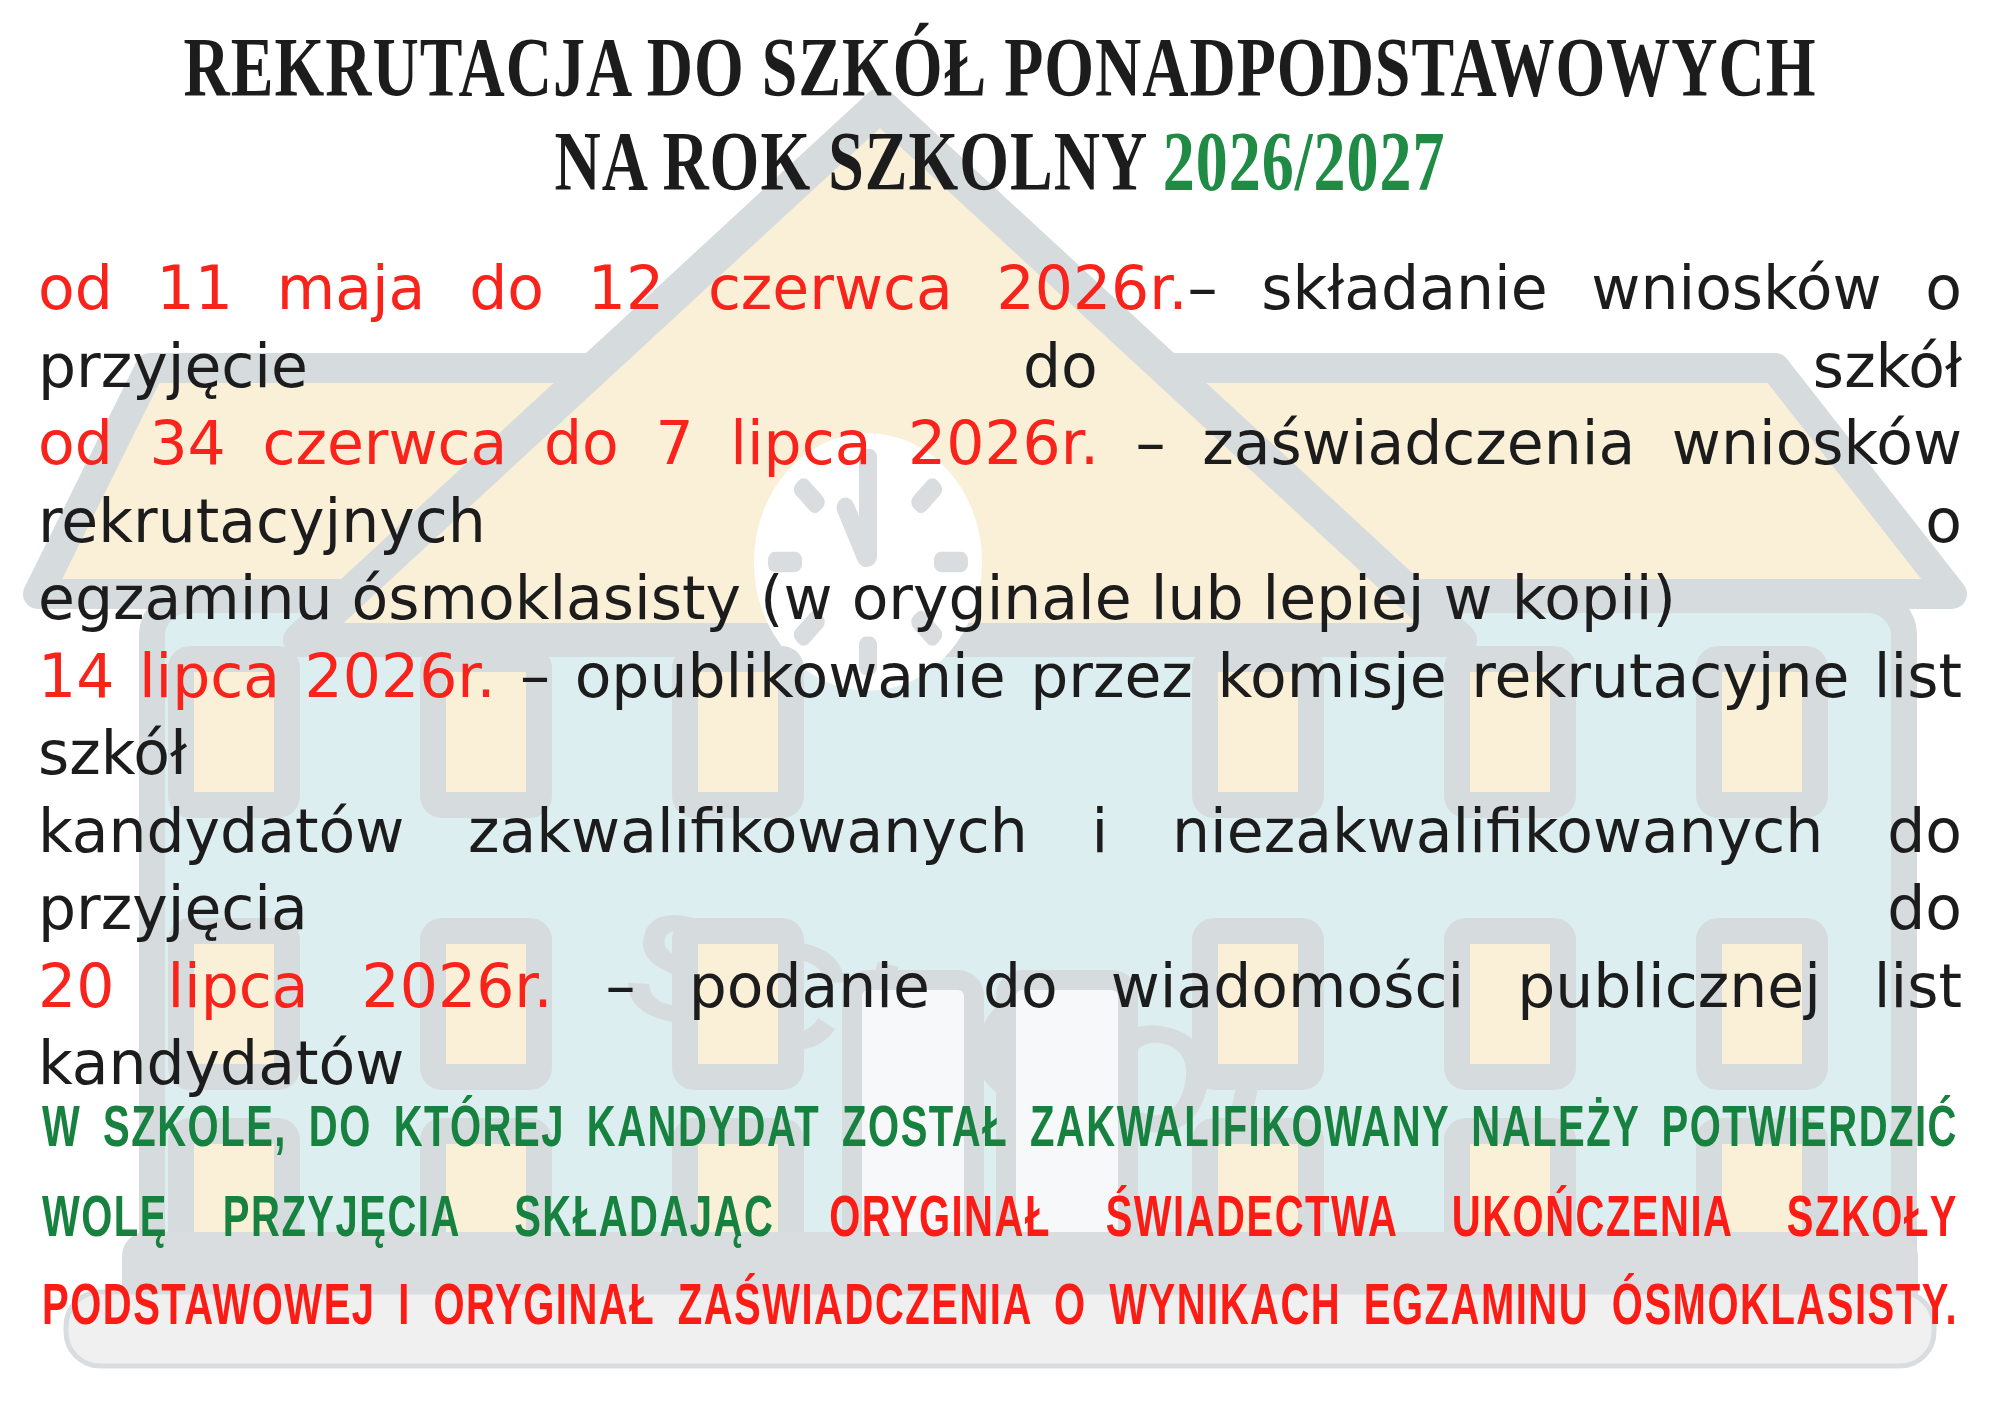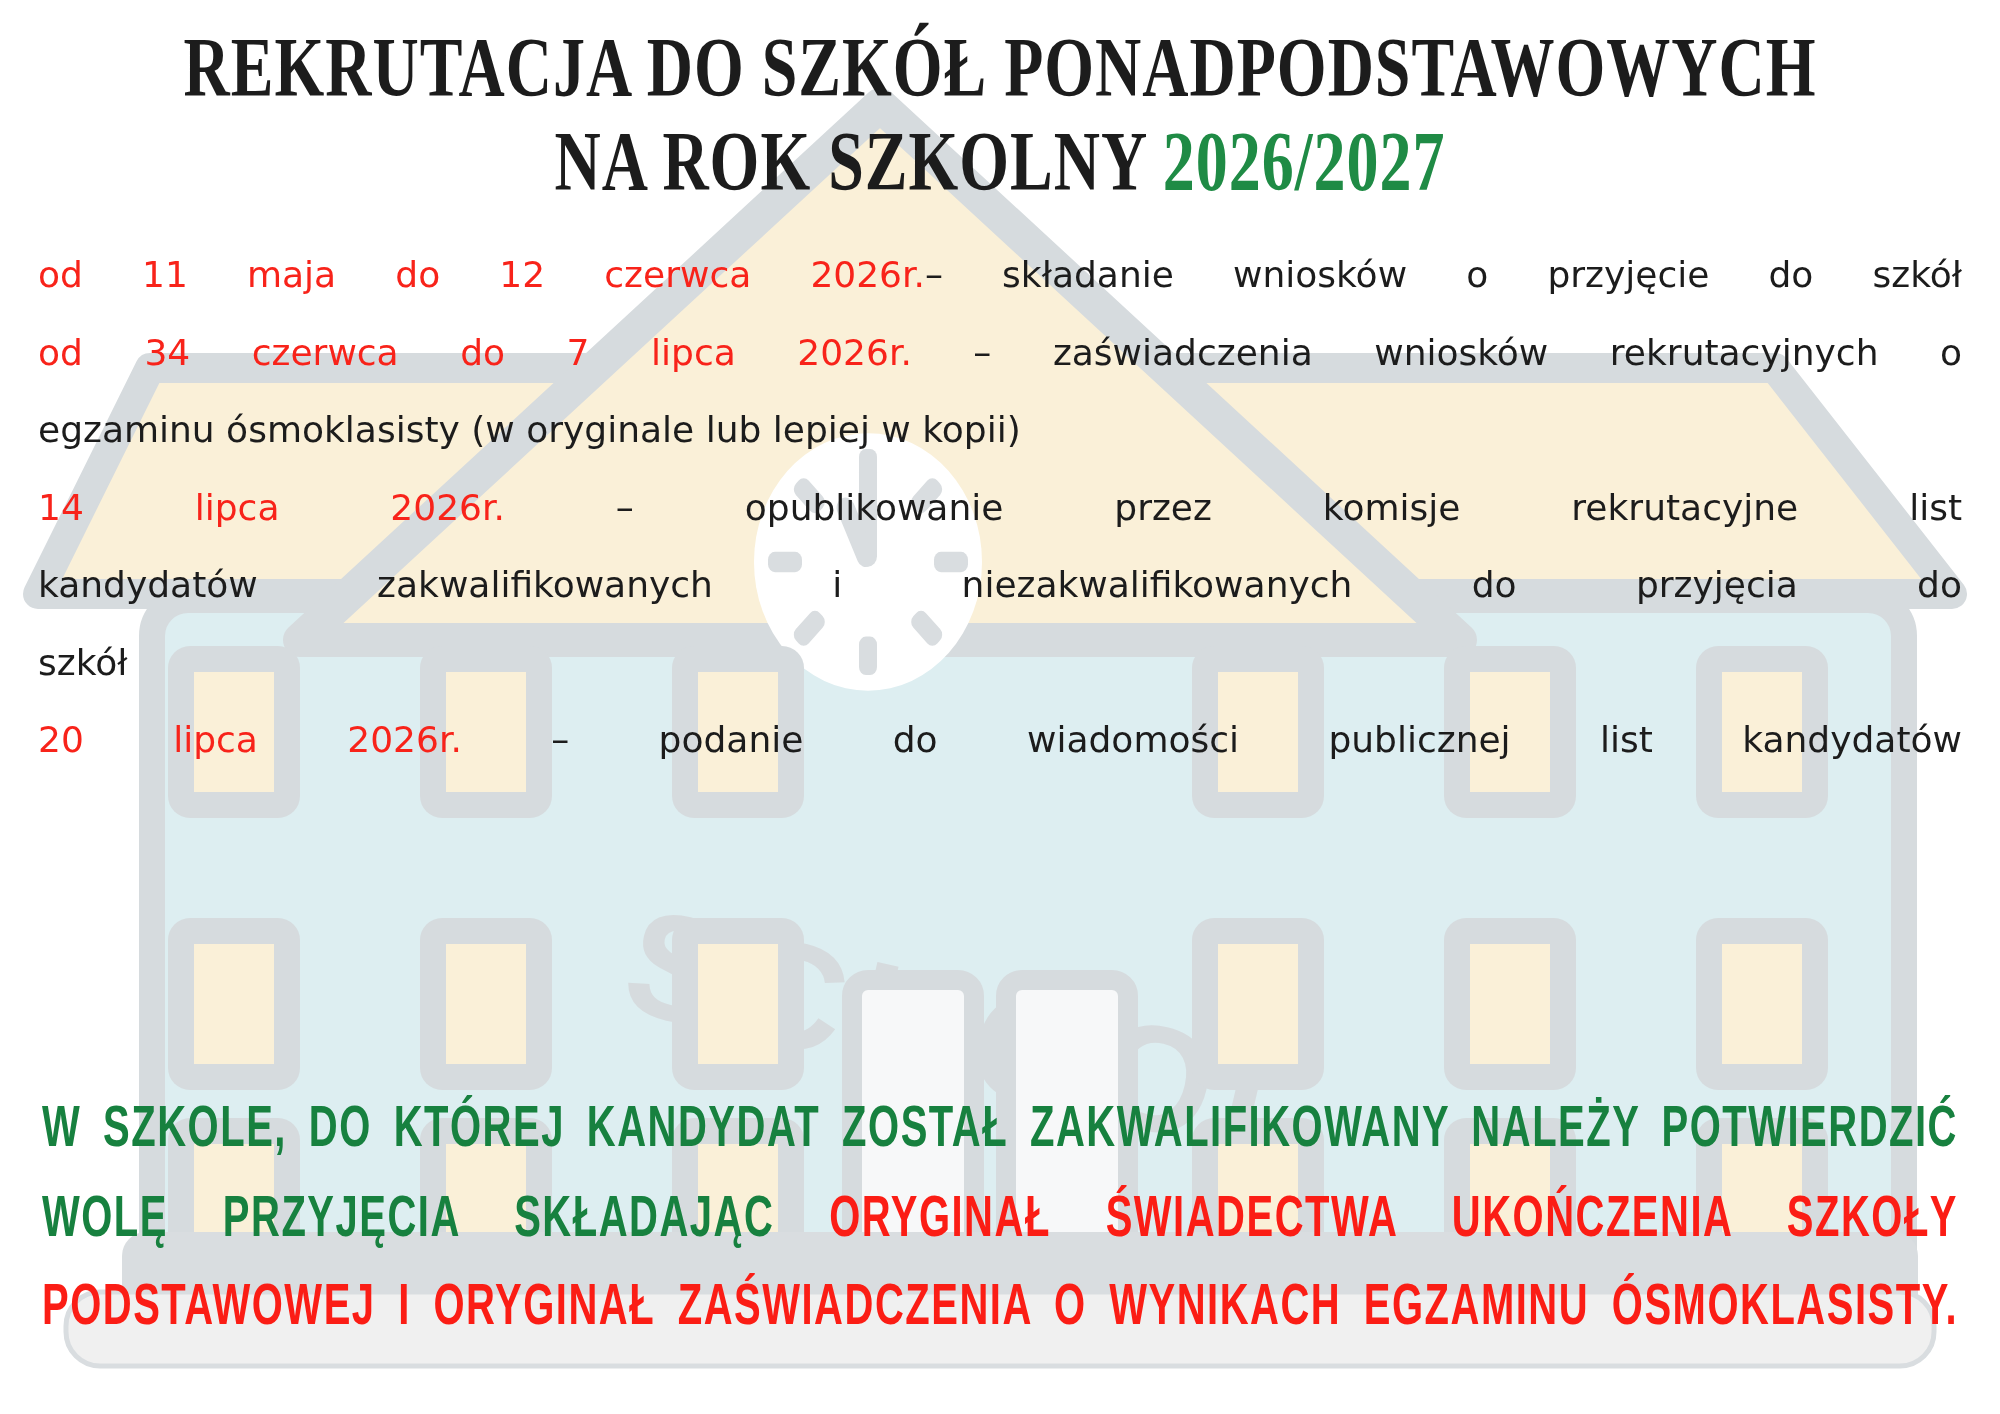--- a/index.html
+++ b/index.html
@@ -15,22 +15,22 @@
     position:absolute;top:20px;left:0;right:0;text-align:center;
     font-family:"Liberation Serif",serif;font-weight:bold;
     font-size:64px;line-height:71px;letter-spacing:1px;
     transform:scaleY(1.33);transform-origin:top center;
     color:var(--ink);
   }
   .title .year{color:var(--green-year);}
 
   
   .timeline{
-    position:absolute;left:38px;right:38px;top:236px;
-    font-size:36px;line-height:77.5px;color:var(--ink);
+    position:absolute;left:38px;right:38px;top:250px;
+    font-size:60px;line-height:77.5px;color:var(--ink);
   }
   .tl-line{min-height:77.5px;}
   .just{text-align:justify;text-align-last:justify;}
   .tl-line .date{color:var(--red);}
 
   
   .footer{
     position:absolute;left:42px;right:42px;top:1082px;
     font-family:"Liberation Sans",sans-serif;font-weight:bold;
     font-size:40px;line-height:61.5px;letter-spacing:1.5px;
@@ -164,22 +164,22 @@
   <div class="title">
     <div>REKRUTACJA DO SZKÓŁ PONADPODSTAWOWYCH</div>
     <div><span>NA ROK SZKOLNY </span><span class="year">2026/2027</span></div>
   </div>
 
   <div class="timeline">
     <div class="tl-line just"><span class="date">od 11 maja do 12 czerwca 2026r.</span><span>– składanie wniosków o przyjęcie do szkół</span></div>
     <div class="tl-line just"><span class="date">od 34 czerwca do 7 lipca 2026r.</span><span> – zaświadczenia wniosków rekrutacyjnych o</span></div>
     <div class="tl-line"><span>egzaminu ósmoklasisty (w oryginale lub lepiej w kopii)</span></div>
     <div class="tl-line just"><span class="date">14 lipca 2026r.</span><span> – opublikowanie przez komisje rekrutacyjne list</span></div>
+    <div class="tl-line"><span>szkół</span></div>
     <div class="tl-line just"><span>kandydatów zakwalifikowanych i niezakwalifikowanych do przyjęcia do</span></div>
-    <div class="tl-line"><span>szkół</span></div>
     <div class="tl-line just"><span class="date">20 lipca 2026r.</span><span> – podanie do wiadomości publicznej list kandydatów</span></div>
   </div>
 
   <div class="footer">
     <div class="f-line"><span class="f-green">W SZKOLE, DO KTÓREJ KANDYDAT ZOSTAŁ ZAKWALIFIKOWANY NALEŻY POTWIERDZIĆ</span></div>
     <div class="f-line"><span class="f-green">WOLĘ PRZYJĘCIA SKŁADAJĄC </span><span class="f-red">ORYGINAŁ ŚWIADECTWA UKOŃCZENIA SZKOŁY</span></div>
     <div class="f-line"><span class="f-red">PODSTAWOWEJ I ORYGINAŁ ZAŚWIADCZENIA O WYNIKACH EGZAMINU ÓSMOKLASISTY.</span></div>
   </div>
 
 </div>

